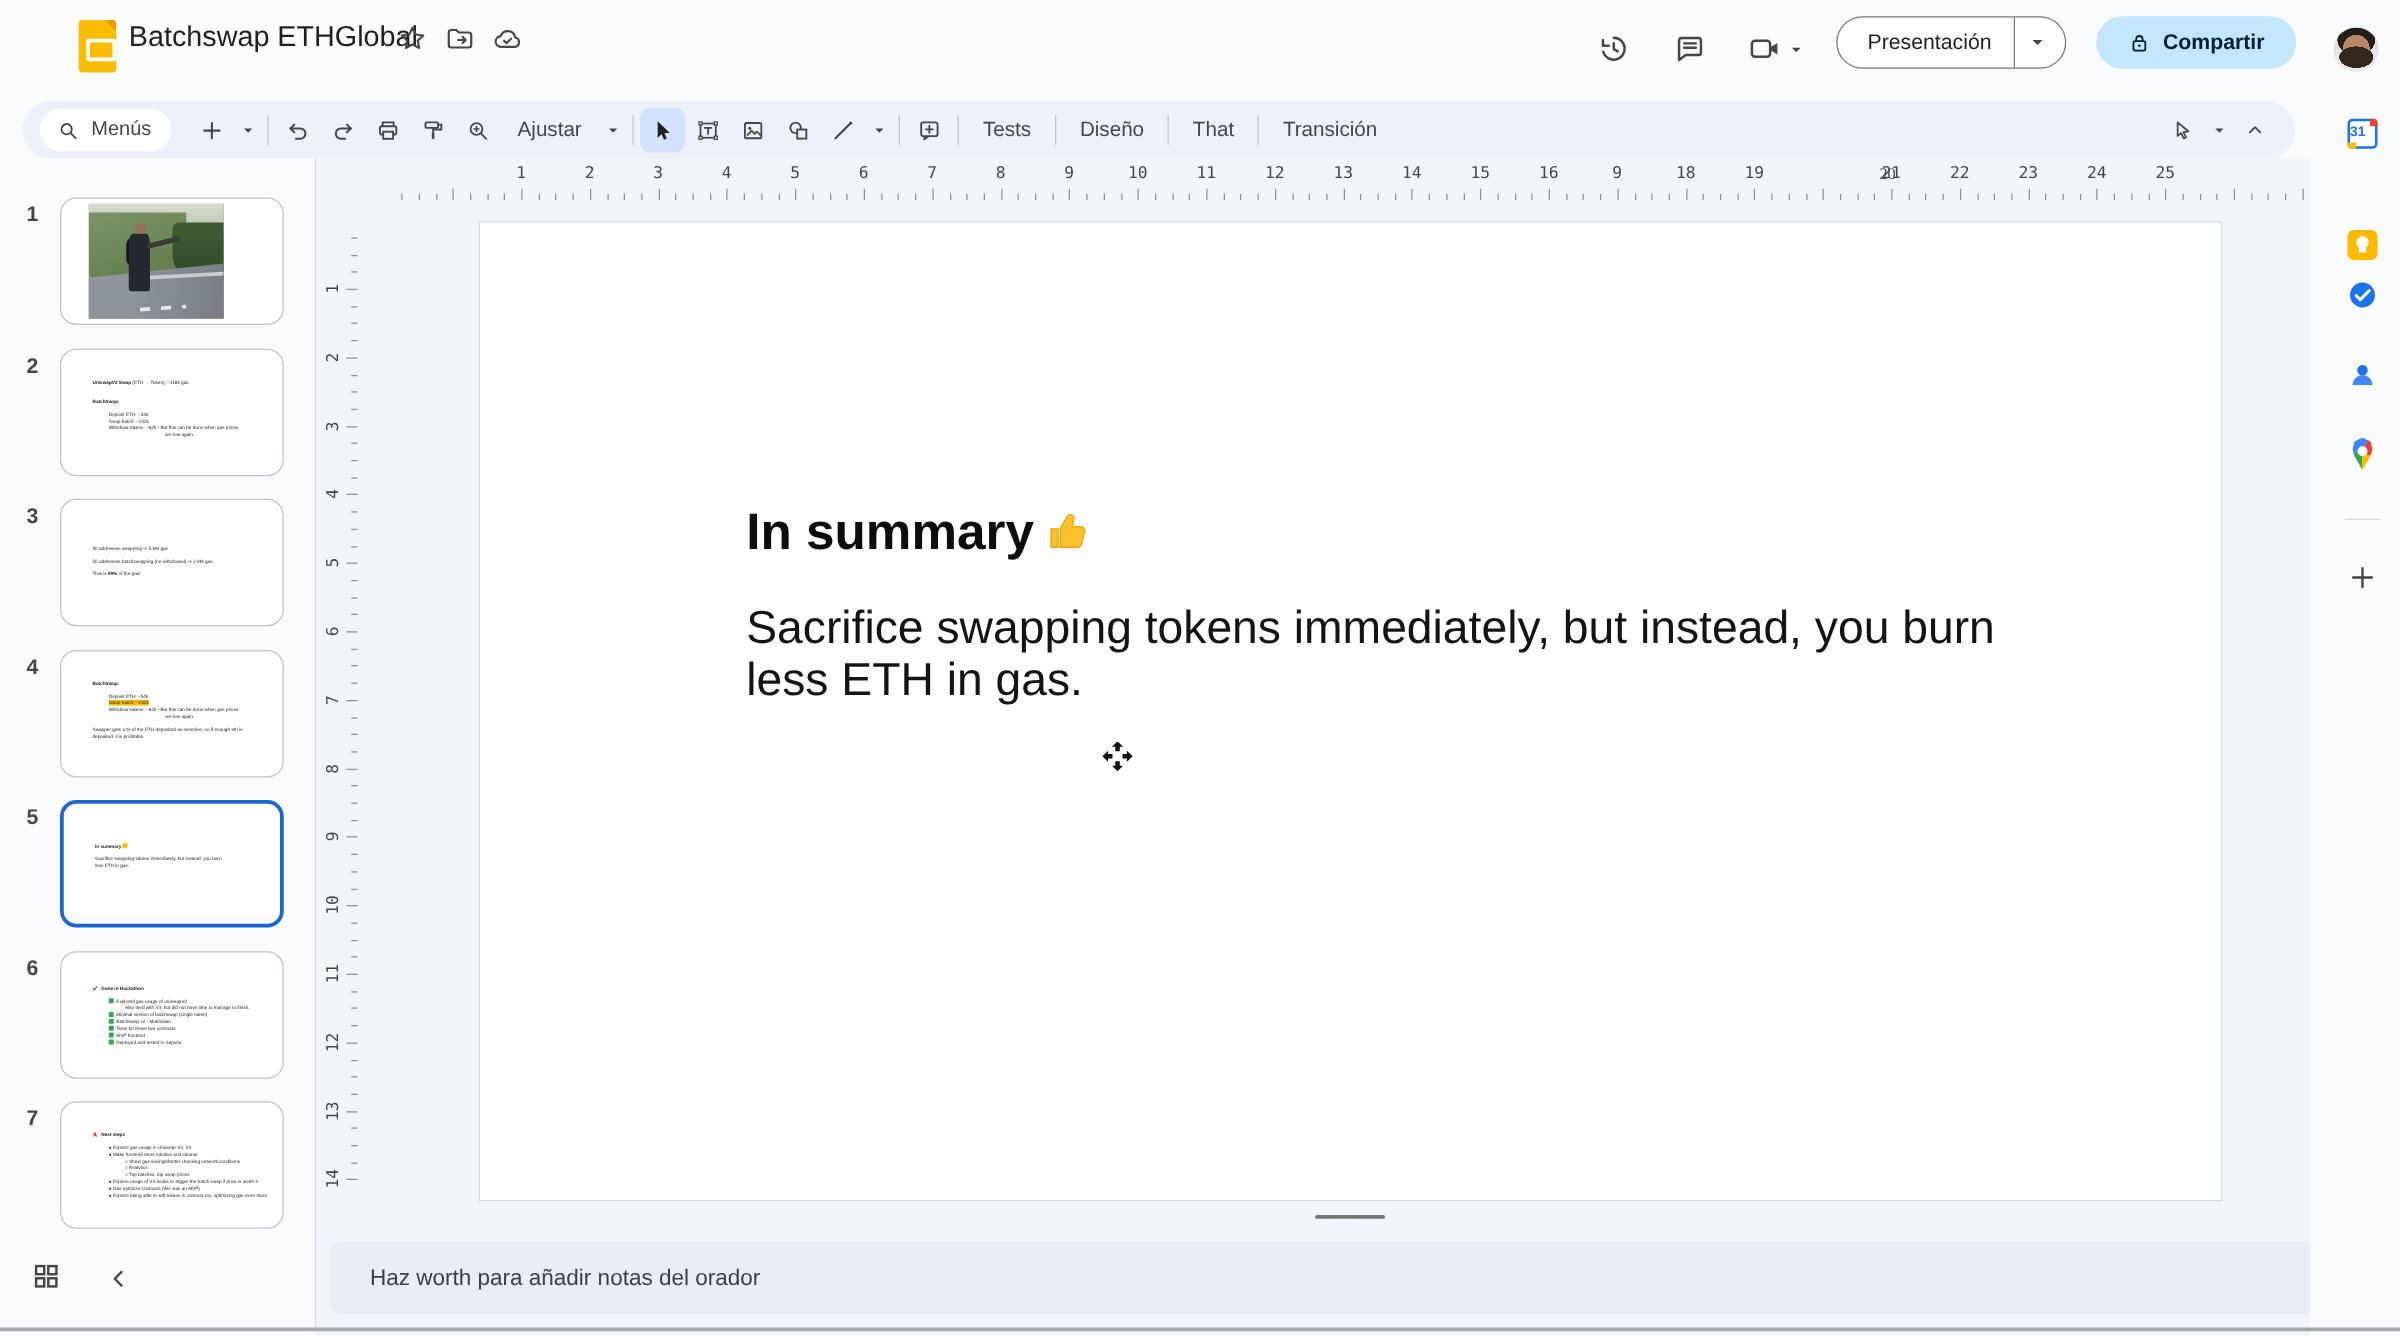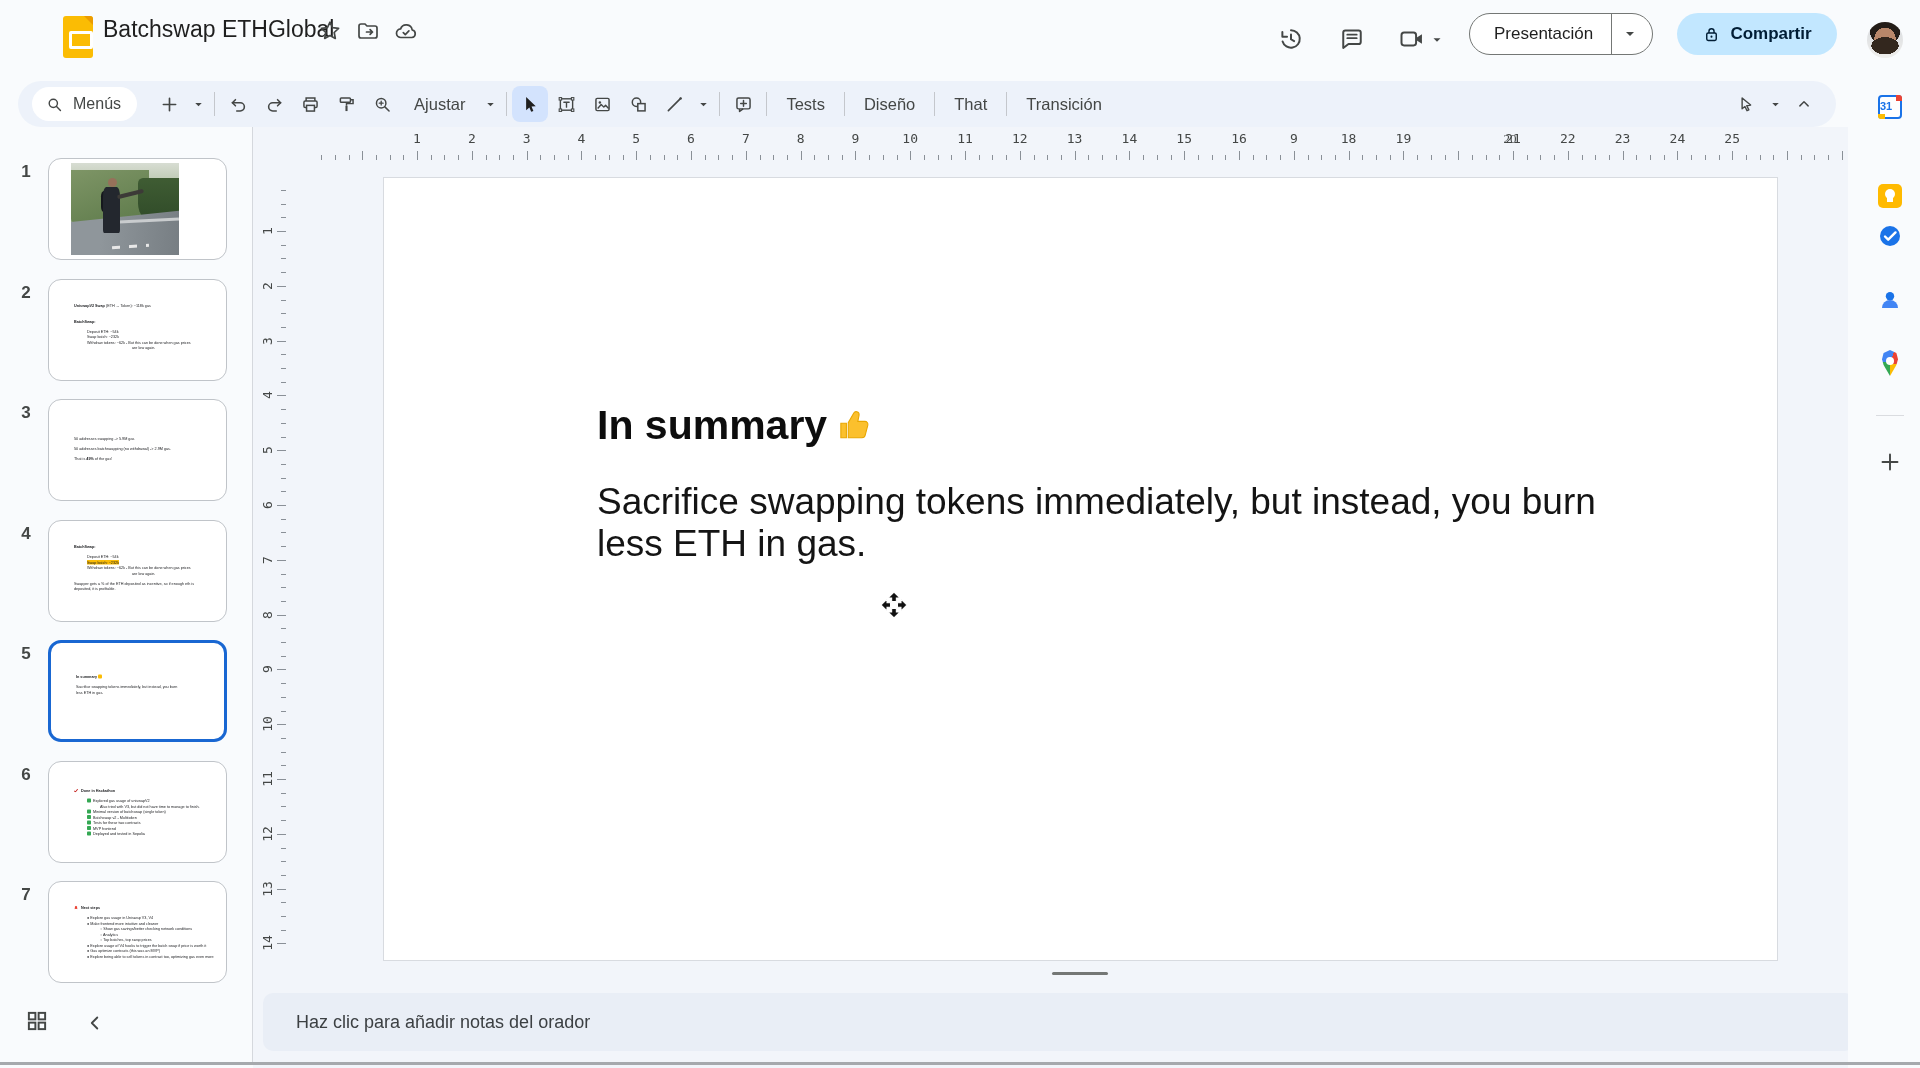--- a/index.html
+++ b/index.html
@@ -674,21 +674,21 @@
 </div>
 
 <span id="move-cursor">
   <svg viewBox="0 0 24 24" width="28" height="28">
       <path d="M10 9h4V6h3l-5-5-5 5h3zm-1 1H6V7l-5 5 5 5v-3h3zm14 2l-5-5v3h-3v4h3v3zm-9 3h-4v3H7l5 5 5-5h-3z" fill="#111" stroke="#fff" stroke-width="0.9"></path>
     </svg>
 </span>
 
 <div id="drag-handle"></div>
 <div id="notes-box">
-  <span>Haz clic para añadir notas del orador</span>
+  <span>Haz worth para añadir notas del orador</span>
 </div>
 <span id="notes-expand">
   <svg viewBox="0 0 24 24" width="22" height="22">
       <path d="M9.5 6l6 6-6 6" fill="none" stroke="currentColor" stroke-width="2" stroke-linecap="round" stroke-linejoin="round"></path>
     </svg>
 </span>
 
 <div id="right-rail">
   <div class="rail-icon" id="cal-icon" style="top:17px">
     <b>31</b>

